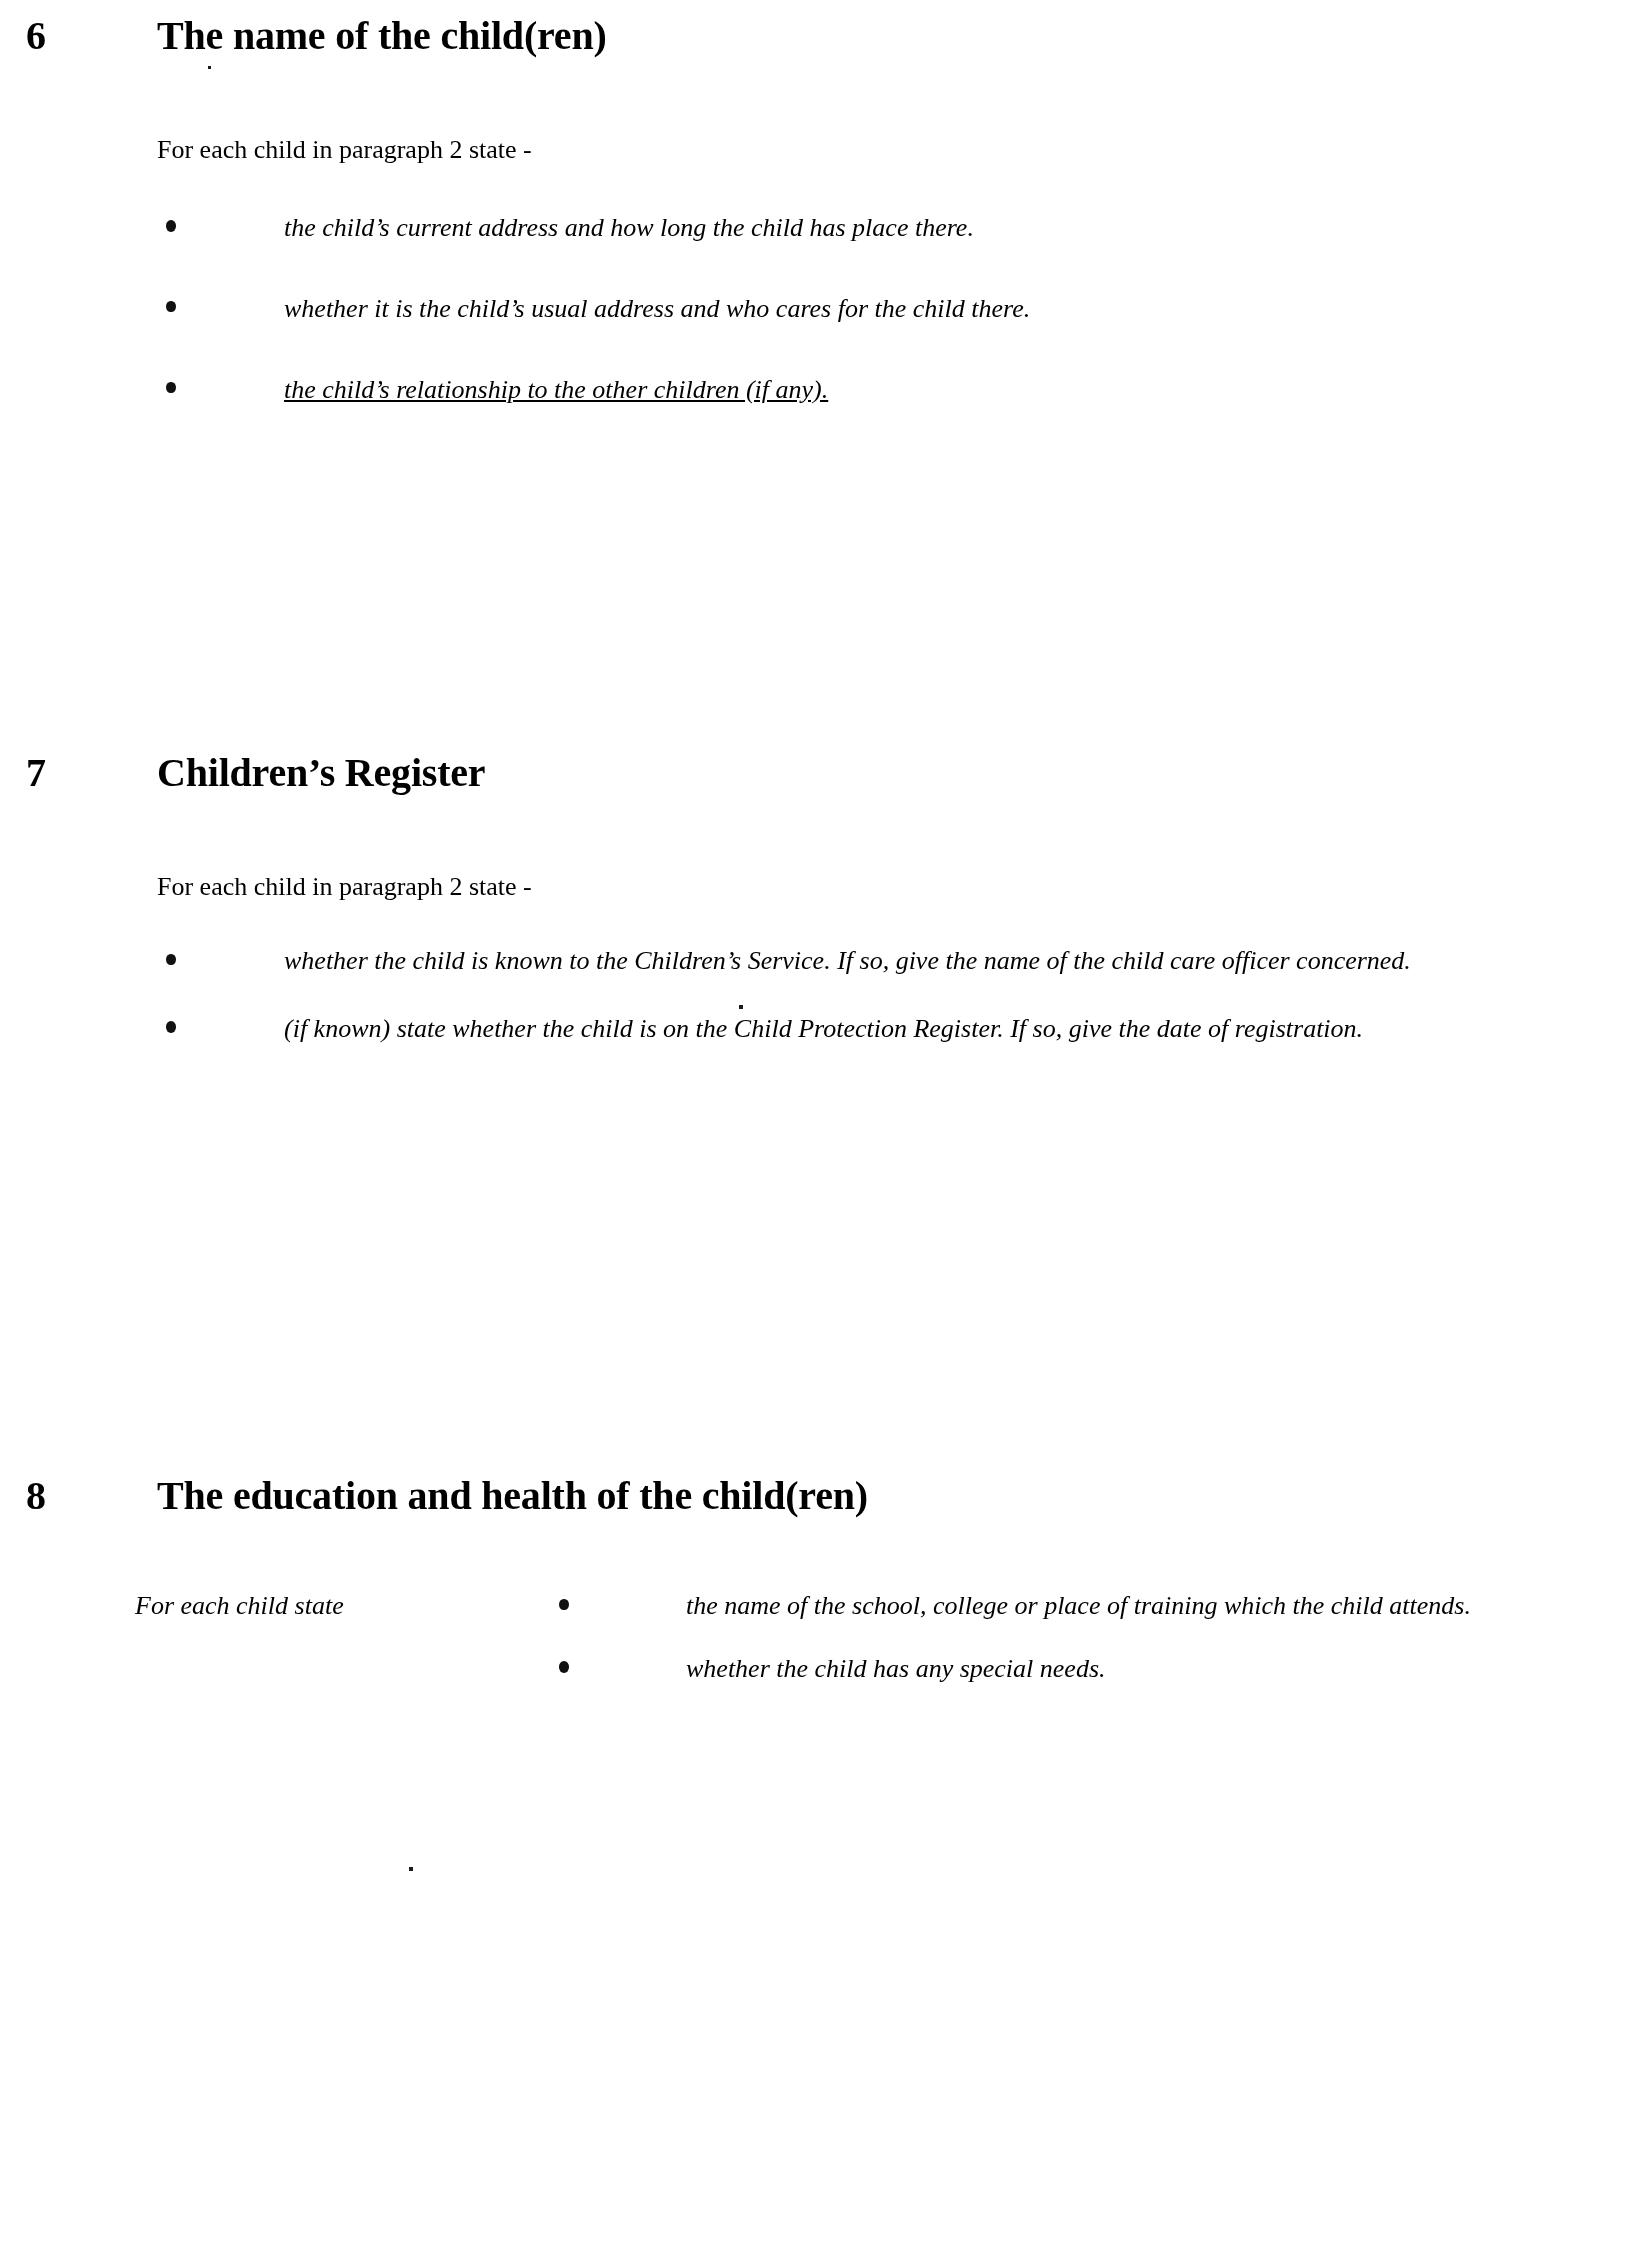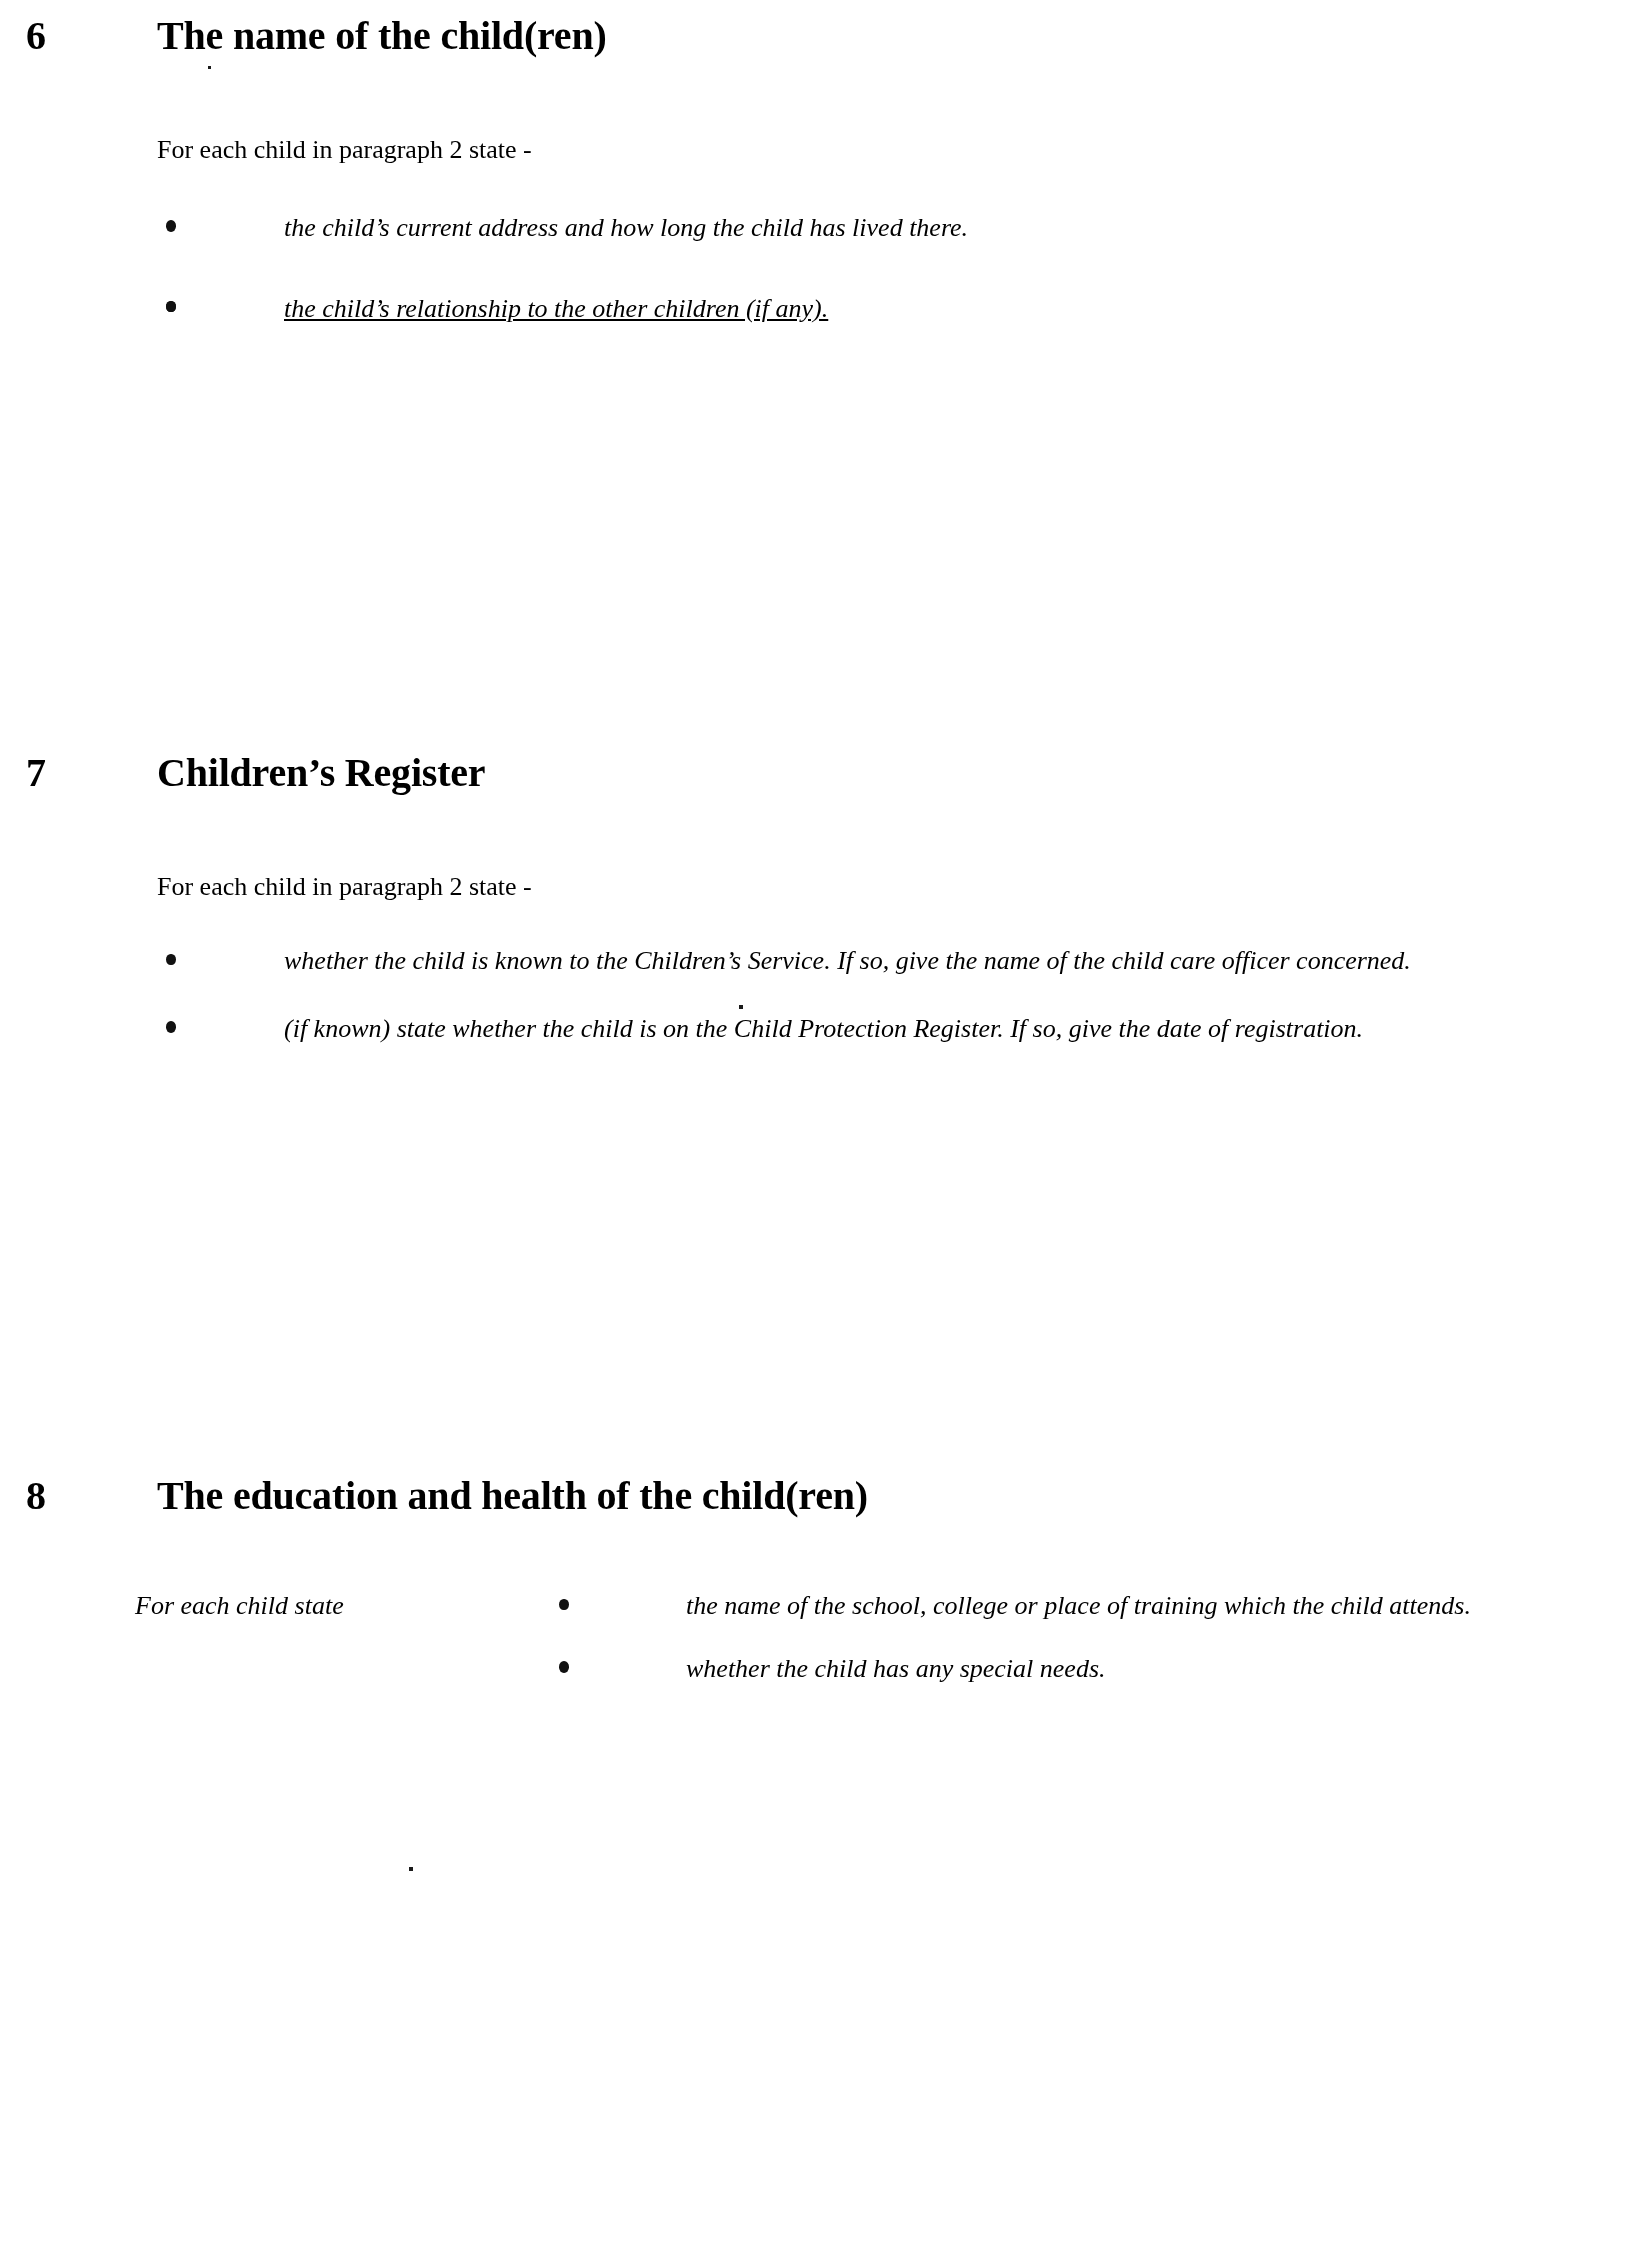--- a/index.html
+++ b/index.html
@@ -147,24 +147,25 @@
 
   <div class="section" style="top:15.7px;">
     <div class="head-row">
       <div class="head-num">6</div>
       <div class="head-title">The name of the child(ren)</div>
     </div>
     <div class="intro" style="top:119px;">For each child in paragraph 2 state -</div>
     <div class="bullets" style="top:194px;">
       <div class="bullet-row">
         <span class="bullet-dot"></span>
-        <div class="bullet-text narrow">the child’s current address and how long the child has lived there.</div>
+        <div class="bullet-text narrow">the child’s current address and how long the child has place there.</div>
       </div>
       <div class="bullet-row" style="margin-top:44px;">
         <span class="bullet-dot"></span>
+        <div class="bullet-text narrow">whether it is the child’s usual address and who cares for the child there.</div>
       </div>
       <div class="bullet-row" style="margin-top:44px;text-decoration:underline;">
         <span class="bullet-dot"></span>
         <div class="bullet-text narrow">the child’s relationship to the other children (if any).</div>
       </div>
     </div>
   </div>
 
   <div class="section" style="top:753px;">
     <div class="head-row">

